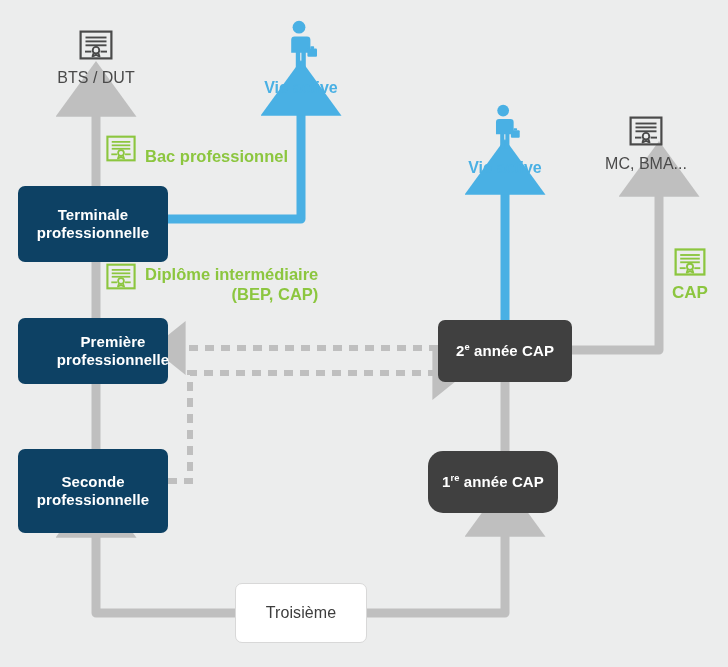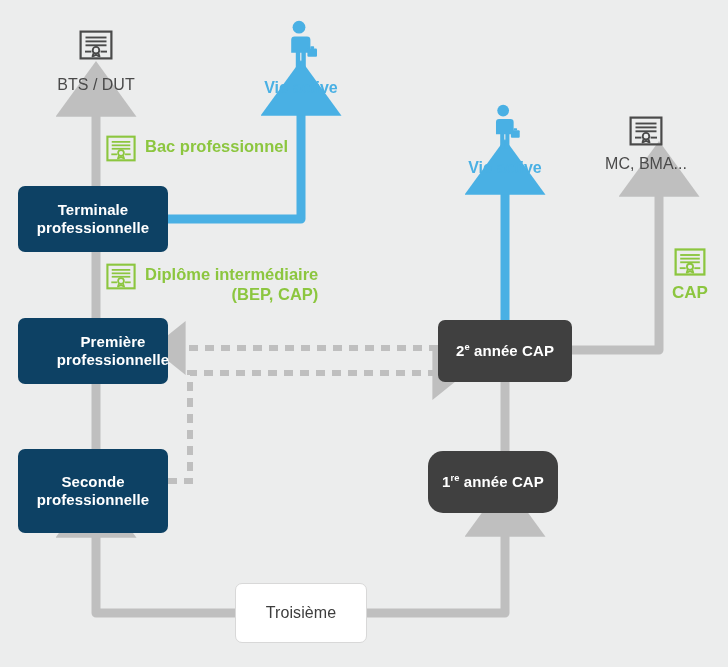--- a/index.html
+++ b/index.html
@@ -103,21 +103,21 @@
 
     <g>
       <path d="M438,348 L182,348" fill="none" stroke="#bfbfbf" stroke-width="6" stroke-dasharray="9 7" marker-end="url(#ah-dash)"></path>
     </g>
 
     <g>
       <path d="M168,481 L190,481 L190,373 L436,373" fill="none" stroke="#bfbfbf" stroke-width="6" stroke-dasharray="9 7" stroke-linejoin="miter" marker-end="url(#ah-dash)"></path>
     </g>
   </svg>
 
-  <div class="node endpoint grey" style="left:42px;top:30px;width:108px;gap:7px;">
+  <div class="node endpoint grey" style="left:42px;top:30px;width:108px;">
     <span class="ico">
       <svg width="34" height="30" viewBox="0 0 34 30" aria-hidden="true">
         <rect x="1.6" y="1.6" width="30.8" height="26.8" fill="none" stroke="#4a4a4a" stroke-width="2.2"></rect>
         <line x1="6.5" y1="7.5" x2="27.5" y2="7.5" stroke="#4a4a4a" stroke-width="1.9"></line>
         <line x1="6.5" y1="11.4" x2="27.5" y2="11.4" stroke="#4a4a4a" stroke-width="1.9"></line>
         <line x1="6.5" y1="15.3" x2="27.5" y2="15.3" stroke="#4a4a4a" stroke-width="1.9"></line>
         <line x1="6.0" y1="21.6" x2="12.4" y2="21.6" stroke="#4a4a4a" stroke-width="1.9"></line>
         <line x1="21.6" y1="21.6" x2="28.0" y2="21.6" stroke="#4a4a4a" stroke-width="1.9"></line>
         <circle cx="17" cy="20.2" r="3.3" fill="none" stroke="#4a4a4a" stroke-width="1.9"></circle>
         <path d="M14.6,23.1 L13.5,26.4 L17,24.9 L20.5,26.4 L19.4,23.1" fill="none" stroke="#4a4a4a" stroke-width="1.8" stroke-linejoin="round"></path>
@@ -175,21 +175,21 @@
         <line x1="6.5" y1="15.3" x2="27.5" y2="15.3" stroke="#8cc63f" stroke-width="2"></line>
         <line x1="6.0" y1="21.6" x2="12.4" y2="21.6" stroke="#8cc63f" stroke-width="2"></line>
         <line x1="21.6" y1="21.6" x2="28.0" y2="21.6" stroke="#8cc63f" stroke-width="2"></line>
         <circle cx="17" cy="20.2" r="3.3" fill="none" stroke="#8cc63f" stroke-width="2"></circle>
         <path d="M14.6,23.1 L13.5,26.4 L17,24.9 L20.5,26.4 L19.4,23.1" fill="none" stroke="#8cc63f" stroke-width="1.9" stroke-linejoin="round"></path>
       </svg>
     </span>
     <span class="cap-text">CAP</span>
   </div>
 
-  <div class="node callout" style="left:106px;top:135px;">
+  <div class="node callout" style="left:106px;top:135px;align-items:flex-end;">
     <span class="ico">
       <svg width="30" height="27" viewBox="0 0 34 30" aria-hidden="true">
         <rect x="1.6" y="1.6" width="30.8" height="26.8" fill="none" stroke="#8cc63f" stroke-width="2.4"></rect>
         <line x1="6.5" y1="7.5" x2="27.5" y2="7.5" stroke="#8cc63f" stroke-width="2"></line>
         <line x1="6.5" y1="11.4" x2="27.5" y2="11.4" stroke="#8cc63f" stroke-width="2"></line>
         <line x1="6.5" y1="15.3" x2="27.5" y2="15.3" stroke="#8cc63f" stroke-width="2"></line>
         <line x1="6.0" y1="21.6" x2="12.4" y2="21.6" stroke="#8cc63f" stroke-width="2"></line>
         <line x1="21.6" y1="21.6" x2="28.0" y2="21.6" stroke="#8cc63f" stroke-width="2"></line>
         <circle cx="17" cy="20.2" r="3.3" fill="none" stroke="#8cc63f" stroke-width="2"></circle>
         <path d="M14.6,23.1 L13.5,26.4 L17,24.9 L20.5,26.4 L19.4,23.1" fill="none" stroke="#8cc63f" stroke-width="1.9" stroke-linejoin="round"></path>
@@ -208,21 +208,21 @@
         <line x1="6.0" y1="21.6" x2="12.4" y2="21.6" stroke="#8cc63f" stroke-width="2"></line>
         <line x1="21.6" y1="21.6" x2="28.0" y2="21.6" stroke="#8cc63f" stroke-width="2"></line>
         <circle cx="17" cy="20.2" r="3.3" fill="none" stroke="#8cc63f" stroke-width="2"></circle>
         <path d="M14.6,23.1 L13.5,26.4 L17,24.9 L20.5,26.4 L19.4,23.1" fill="none" stroke="#8cc63f" stroke-width="1.9" stroke-linejoin="round"></path>
       </svg>
     </span>
     <span class="txt">Diplôme intermédiaire
 (BEP, CAP)</span>
   </div>
 
-  <div class="node box navy" style="left:18px;top:186px;width:150px;height:66px;">
+  <div class="node box navy" style="left:18px;top:186px;width:150px;height:76px;">
     <span>
       <span>Terminale</span><br>
       <span>professionnelle</span>
     </span>
   </div>
 
   <div class="node box navy" style="left:18px;top:318px;width:150px;height:66px;padding-left:40px;">
     <span>
       <span>Première</span><br>
       <span>professionnelle</span>

